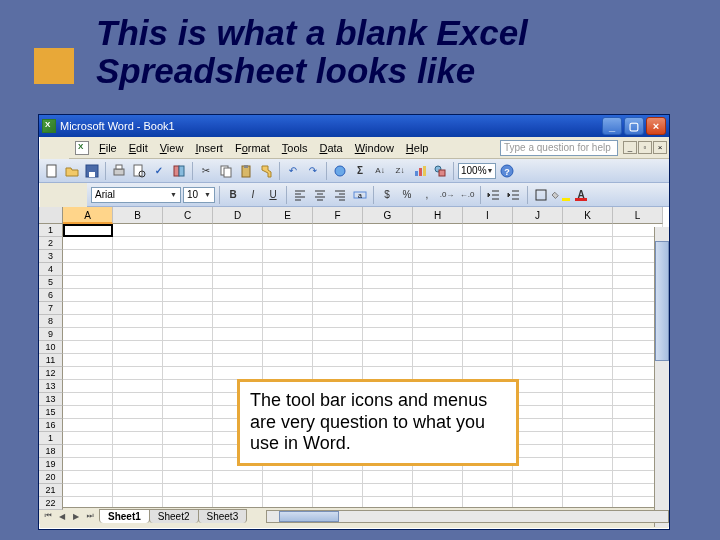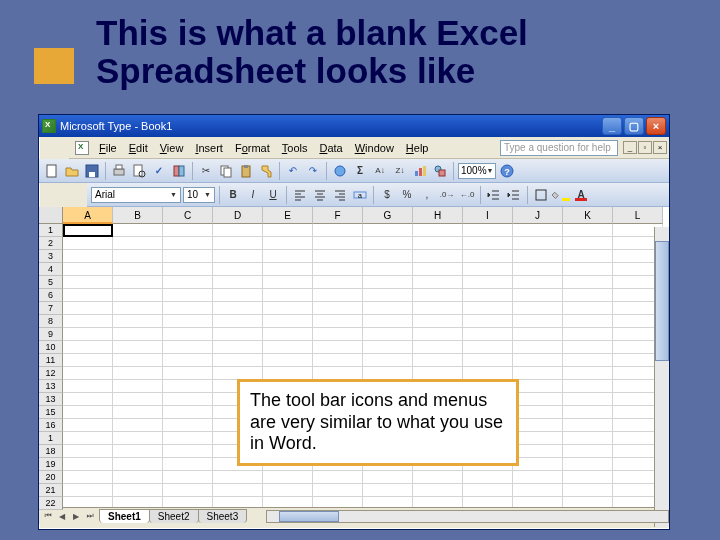--- a/index.html
+++ b/index.html
@@ -1,19 +1,19 @@
 <!DOCTYPE html>
 <html><head>
 <meta charset="utf-8">
 <style>
   * { margin: 0; padding: 0; box-sizing: border-box; }
   body { width: 720px; height: 540px; background: #5b6ea3; font-family: "Tahoma", Arial, sans-serif; position: relative; overflow: hidden; }
   .gold-block { position: absolute; background: #e8a838; }
   .gold-top { top: 48px; left: 34px; width: 40px; height: 36px; }
-  .slide-title { position: absolute; top: 14px; left: 96px; right: 10px; font-family: "Verdana", Arial, sans-serif; font-weight: bold; font-size: 35px; color: #00004c; line-height: 1.08; }
+  .slide-title { position: absolute; top: 14px; left: 96px; right: 10px; font-family: "Verdana", Arial, sans-serif; font-weight: bold; font-style: italic; font-size: 35px; color: #00004c; line-height: 1.08; }
   .excel-window { position: absolute; top: 114px; left: 38px; width: 632px; height: 416px; background: #ece9d8; border: 1px solid #001a5c; box-shadow: 0 0 0 1px #fff inset; font-size: 10px; color: #000; }
   .titlebar { height: 22px; background: linear-gradient(to bottom, #2a66d6 0%, #1b4fbf 50%, #0a3da7 100%); display: flex; align-items: center; color: #fff; padding: 0 3px; }
   .tb-icon { width: 14px; height: 14px; background: linear-gradient(135deg,#4a9a3e,#2f7a28); border: 1px solid #2f7a28; margin-right: 4px; position: relative; }
   .tb-icon::after { content: "X"; color: #fff; font-size: 8px; font-weight: bold; position: absolute; top: 0; left: 2px; }
   .titlebar-text { flex: 1; font-size: 11px; }
   .winbtn { width: 20px; height: 18px; margin-left: 2px; border-radius: 3px; color: #fff; display: flex; align-items: center; justify-content: center; font-size: 11px; font-weight: bold; }
   .winbtn.min, .winbtn.max { background: linear-gradient(to bottom,#7aa7e8,#3d74d0); border: 1px solid #2a5fb8; }
   .winbtn.close { background: linear-gradient(to bottom,#e88a6a,#d5441a); border: 1px solid #a82e0a; }
   .menubar { height: 22px; background: #ece9d8; display: flex; align-items: center; padding: 0 2px; border-bottom: 1px solid #c0bca8; margin-left: 30px; }
   .doc-icon { width: 14px; height: 14px; background: #fff; border: 1px solid #888; margin: 0 4px; position: relative; }
@@ -68,21 +68,21 @@
 </head>
 <body>
 
 <div class="gold-block gold-top"></div>
 <div class="slide-title">This is what a blank Excel Spreadsheet looks like</div>
 
 <div class="excel-window">
 
   <div class="titlebar">
     <div class="tb-icon"></div>
-    <div class="titlebar-text">Microsoft Type - Book1</div>
+    <div class="titlebar-text">Microsoft Word - Book1</div>
     <div class="winbtn min">_</div>
     <div class="winbtn max">▢</div>
     <div class="winbtn close">×</div>
   </div>
 
   <div class="menubar">
     <div class="doc-icon"></div>
     <div class="menu-item"><u>F</u><span title="File">ile</span></div>
     <div class="menu-item"><u>E</u>dit</div>
     <div class="menu-item"><u>V</u>iew</div>
@@ -611,21 +611,21 @@
             <div class="cell"></div>
             <div class="cell"></div>
             <div class="cell"></div>
             <div class="cell"></div>
             <div class="cell"></div>
             <div class="cell"></div>
             <div class="cell"></div>
             <div class="cell"></div>
           </div>
         </div>
-      <div class="annot">The tool bar icons and menus are very similar to what you use in Word.</div>
+      <div class="annot">The tool bar icons and menus are very question to what you use in Word.</div>
     </div>
   </div>
 
   <div class="vscroll">
       <div class="vscroll-thumb"></div>
     </div>
 
   <div class="sheet-tabs">
     <div class="nav-btns">
       <div class="nav-btn">⏮</div>

